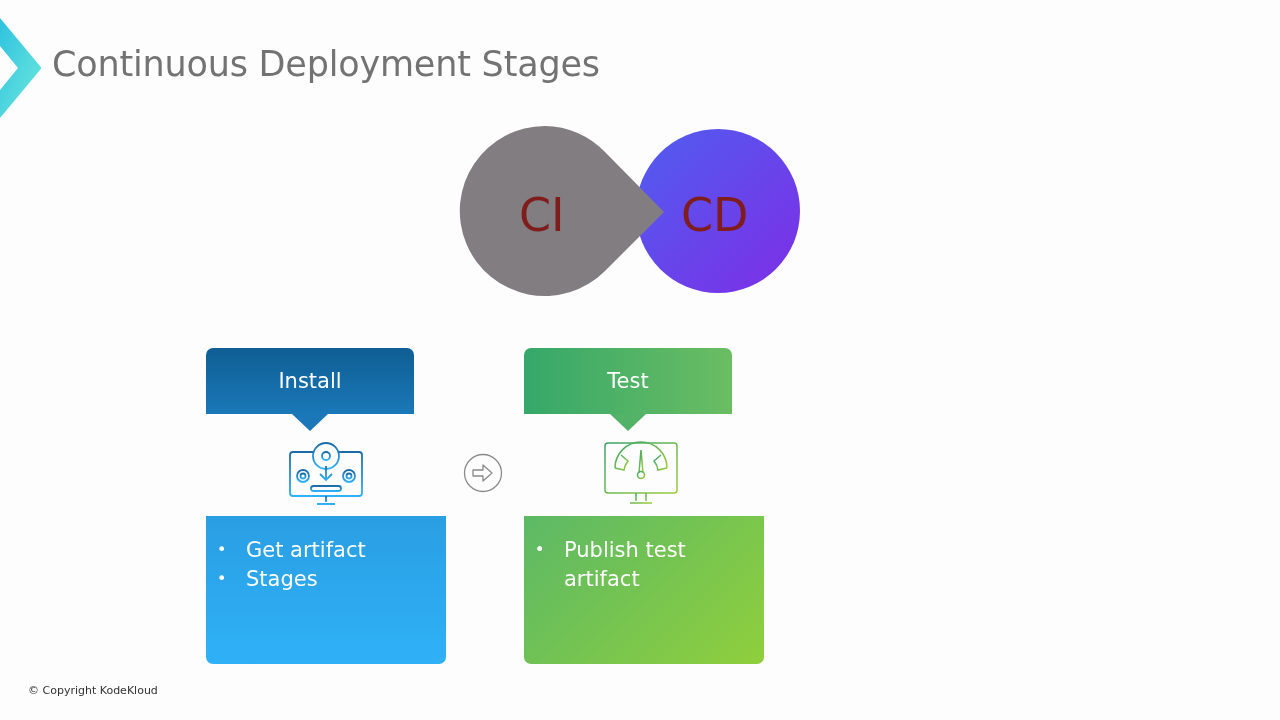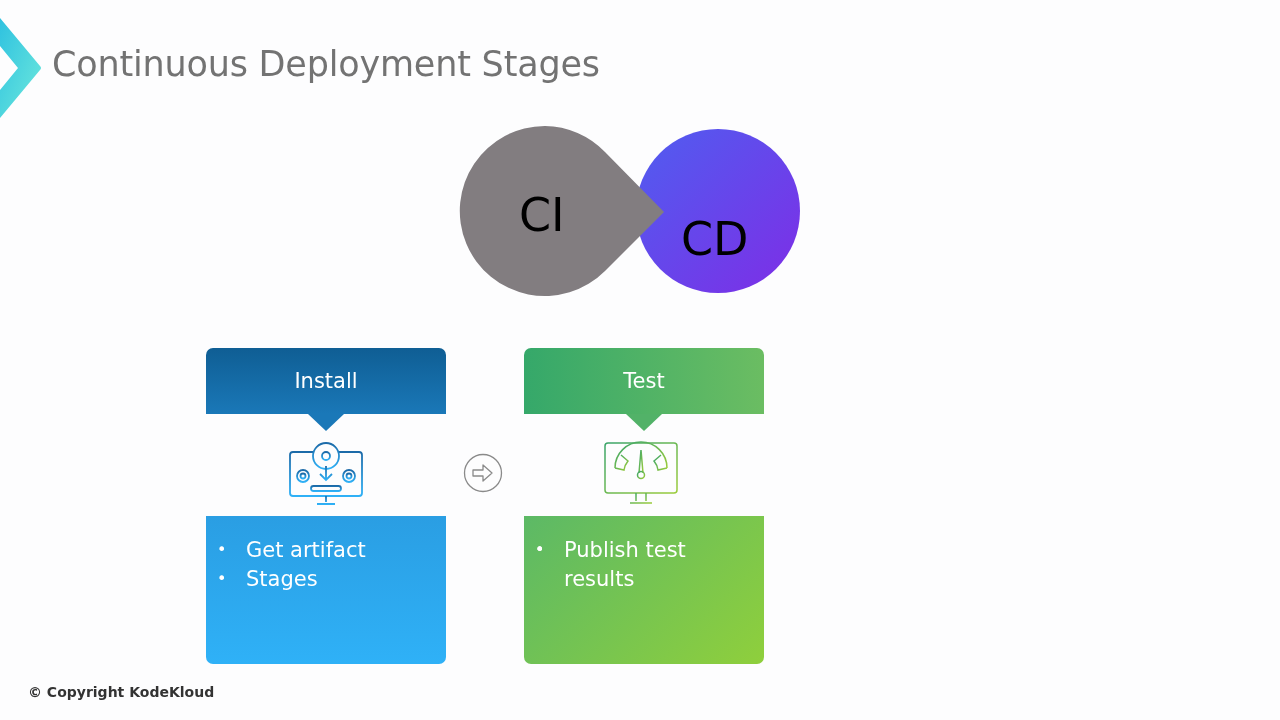--- a/index.html
+++ b/index.html
@@ -8,27 +8,27 @@
     background:#fdfdfe;
     font-family:"DejaVu Sans", sans-serif;
   }
   .logo-chevron { position:absolute; left:0; top:18px; width:42px; height:100px; }
   .title {
     position:absolute; left:52px; top:44px;
     font-size:35px; color:#737373; letter-spacing:-0.2px; white-space:nowrap;
   }
   .cicd { position:absolute; left:455px; top:122px; width:350px; height:180px; }
   .ci-label, .cd-label {
-    position:absolute; color:#000000; font-size:46px; top:188px;
+    position:absolute; color:#7f1d1d; font-size:46px; top:188px;
   }
   .ci-label { left:519px; }
-  .cd-label { left:681px;margin-top:24px; }
+  .cd-label { left:681px; }
 
   .stage-header {
-    position:absolute; width:240px; height:66px; top:348px;
+    position:absolute; width:208px; height:66px; top:348px;
     border-radius:7px 7px 0 0; color:#fff; font-size:21px;
     display:flex; align-items:center; justify-content:center;
   }
   .stage-header .notch {
     position:absolute; left:50%; bottom:-17px; margin-left:-18px;
     width:0; height:0; border-left:18px solid transparent; border-right:18px solid transparent;
     border-top:17px solid var(--c);
   }
   #install-header { left:206px; background:linear-gradient(180deg,#0f5e94,#1a78b8); --c:#1a78b8; }
   #test-header { left:524px; background:linear-gradient(90deg,#35a86a,#6bbd62); --c:#52b268; }
@@ -44,21 +44,21 @@
     border-radius:0 0 7px 7px; box-sizing:border-box; padding:20px 10px 0 8px;
     color:#fff; font-size:21px;
   }
   #install-body { left:206px; background:linear-gradient(180deg,#2a9ee3,#2fb1f7); }
   #test-body { left:524px; background:linear-gradient(135deg,#5cb966,#8fcf3c); }
   .stage-body ul { margin:0; padding:0; list-style:none; }
   .stage-body li { position:relative; padding-left:32px; line-height:28.5px; }
   .stage-body li .bullet { position:absolute; left:3px; top:0; font-size:16px; }
 
   .copyright {
-    position:absolute; left:28px; top:684px; font-size:14px; color:#333;font-weight:bold;
+    position:absolute; left:28px; top:684px; font-size:11px; color:#333;
   }
 </style>
 </head>
 <body>
 
 <svg class="logo-chevron" viewBox="0 0 42 100">
   <defs>
     <linearGradient id="lg" x1="0" y1="0" x2="1" y2="1">
       <stop offset="0" stop-color="#2fc2e0"></stop>
         <stop offset="1" stop-color="#6ee9dc"></stop>
@@ -136,17 +136,17 @@
     <path d="M13 30 A26 26 0 0 1 65 30"></path>
     <path d="M13 30 L22 32 A18 18 0 0 1 26 23 L19 17"></path>
     <path d="M65 30 L56 32 A18 18 0 0 0 52 23 L59 17"></path>
     <path d="M37 35 L39 12 L41 35"></path>
     <circle cx="39" cy="37" r="3.5"></circle>
   </g>
 </svg>
 <div class="stage-body" id="test-body">
   <ul>
     <li><span class="bullet">•</span></li>
-    <li><span class="bullet">•</span><span>Publish test results</span></li>
+    <li><span class="bullet">•</span><span>Publish test artifact</span></li>
   </ul>
 </div>
 
 <div class="copyright">© Copyright KodeKloud</div>
 
 </body></html>

